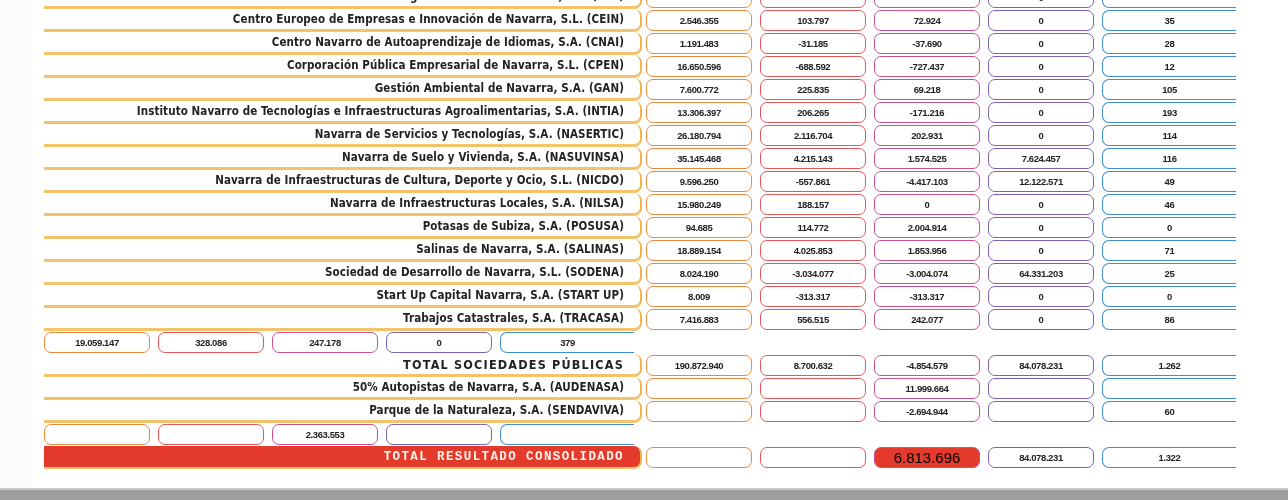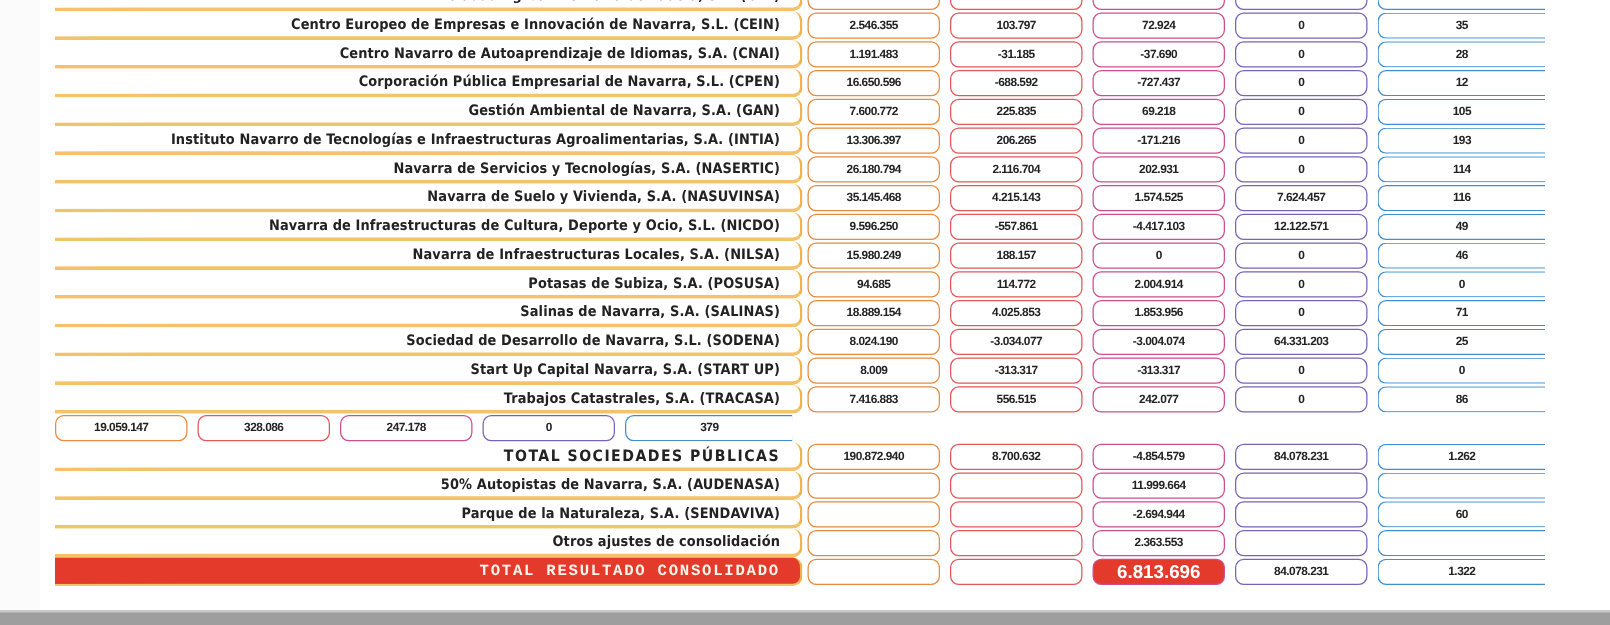--- a/index.html
+++ b/index.html
@@ -32,21 +32,21 @@
       display: flex; align-items: center; justify-content: center;
       font-size: 9.5px; font-weight: bold; color: #222; letter-spacing: -0.4px;
       border: 1.6px solid; border-radius: 7px; background: #fff;
       font-family: "Liberation Sans Narrow", "Liberation Sans", sans-serif;
     }
     .c1 { width: 106px; border-color: #e88a3e; }
     .c2 { width: 106px; border-color: #e2575a; }
     .c3 { width: 106px; border-color: #cc4e8f; }
     .c4 { width: 106px; border-color: #7a63b5; }
     .c5 { width: 134px; border-color: #3f8ed1; border-right: none; border-radius: 7px 0 0 7px; margin-right: 0; }
-    .c3.highlight { background: #e33a2c; color: #ffffff; font-size: 15px; font-weight: bold; letter-spacing: 0; border-color: #cc4e8f; }
+    .c3.highlight { background: #e33a2c; color: #000000; font-size: 15px; font-weight: normal; letter-spacing: 0; border-color: #cc4e8f; }
 
     .bottom-bar { position: absolute; left: 0; top: 488px; width: 1288px; height: 12px; background: #9e9e9f; border-top: 2px solid #c9c9ca; }
   </style>
 </head>
 <body>
 
 <div class="page">
   <div class="left-shade"></div>
 
   <div class="table">
@@ -199,21 +199,20 @@
     </div>
     <div class="row">
       <div class="name-cell">Parque de la Naturaleza, S.A. (SENDAVIVA)</div>
       <div class="val-cell c1"></div>
       <div class="val-cell c2"></div>
       <div class="val-cell c3">-2.694.944</div>
       <div class="val-cell c4"></div>
       <div class="val-cell c5">60</div>
     </div>
     <div class="row">
-      <div class="name-cell">Otros ajustes de consolidación</div>
       <div class="val-cell c1"></div>
       <div class="val-cell c2"></div>
       <div class="val-cell c3">2.363.553</div>
       <div class="val-cell c4"></div>
       <div class="val-cell c5"></div>
     </div>
 
     <div class="row">
       <div class="name-cell total-final">TOTAL RESULTADO CONSOLIDADO</div>
       <div class="val-cell c1"></div>

